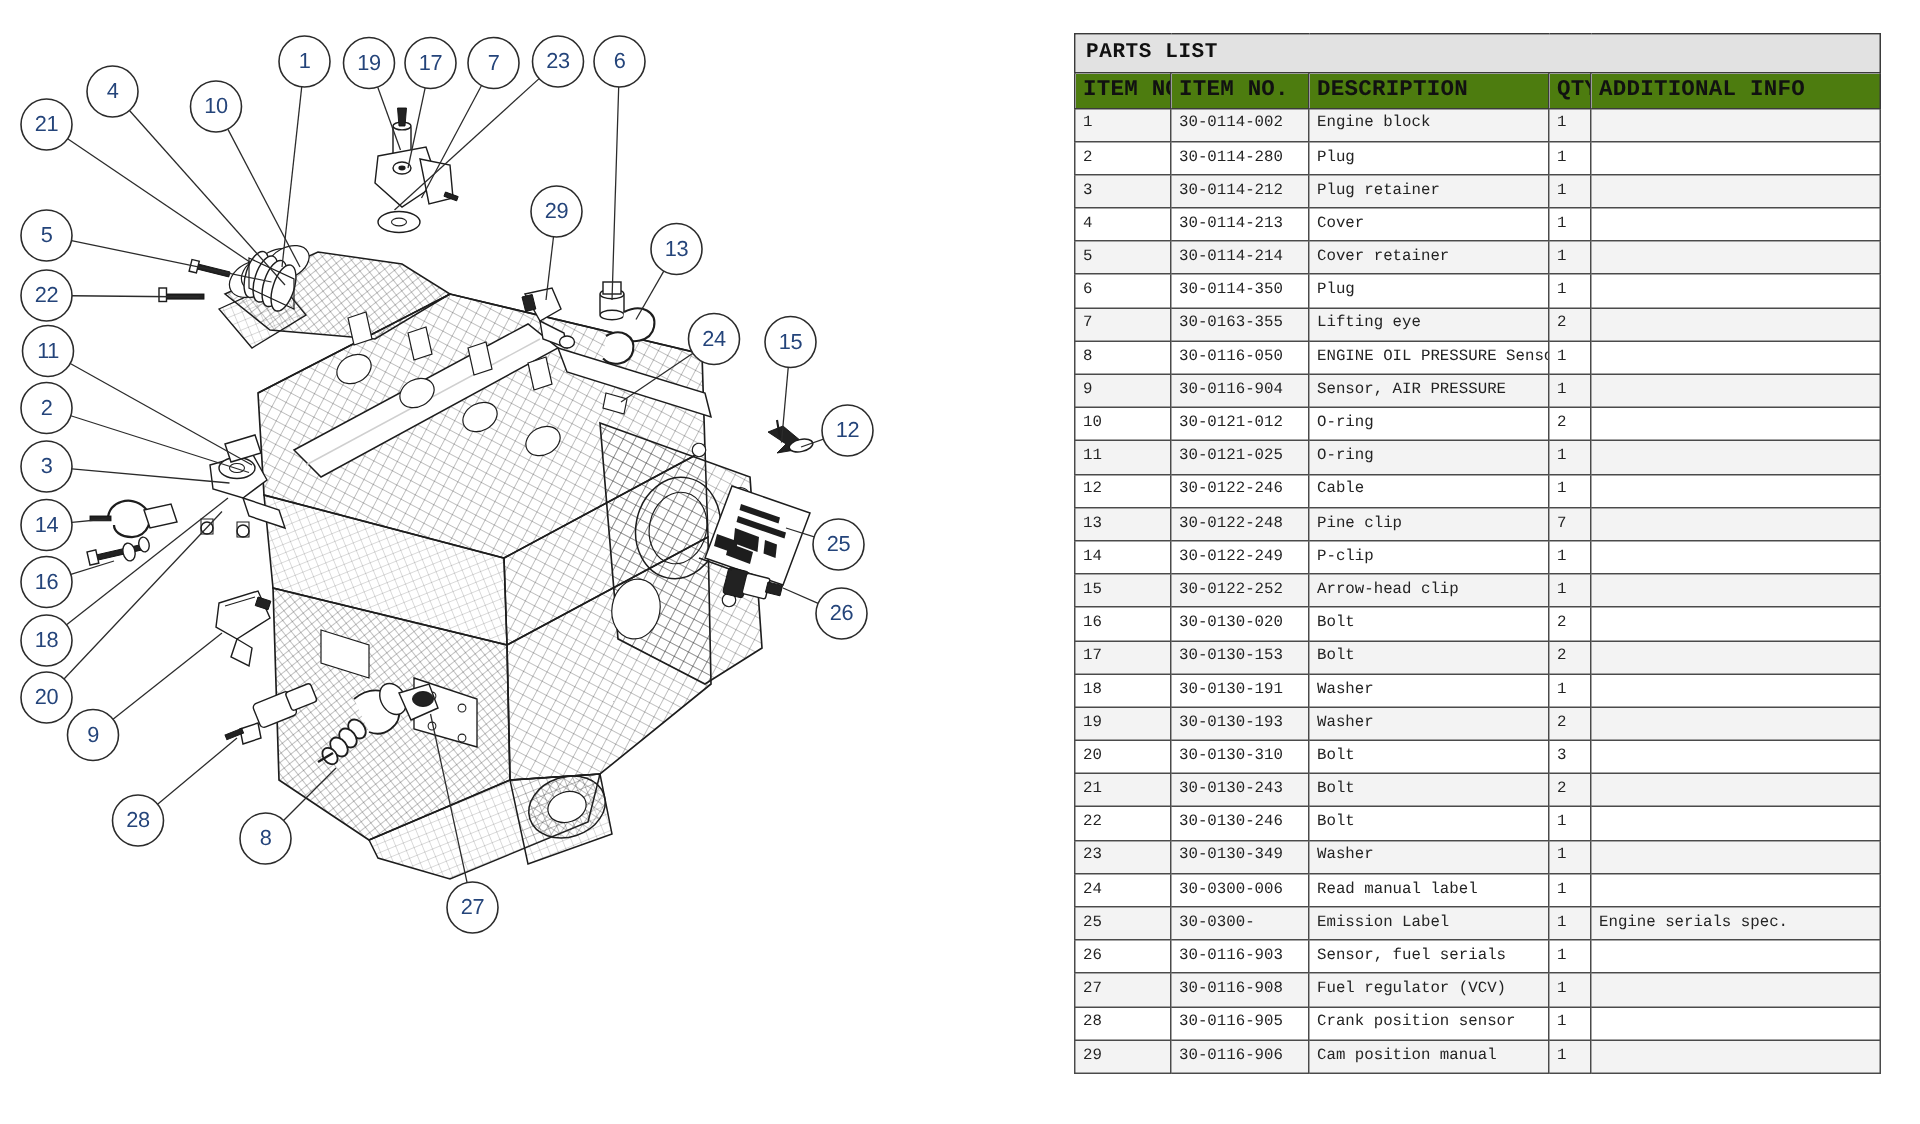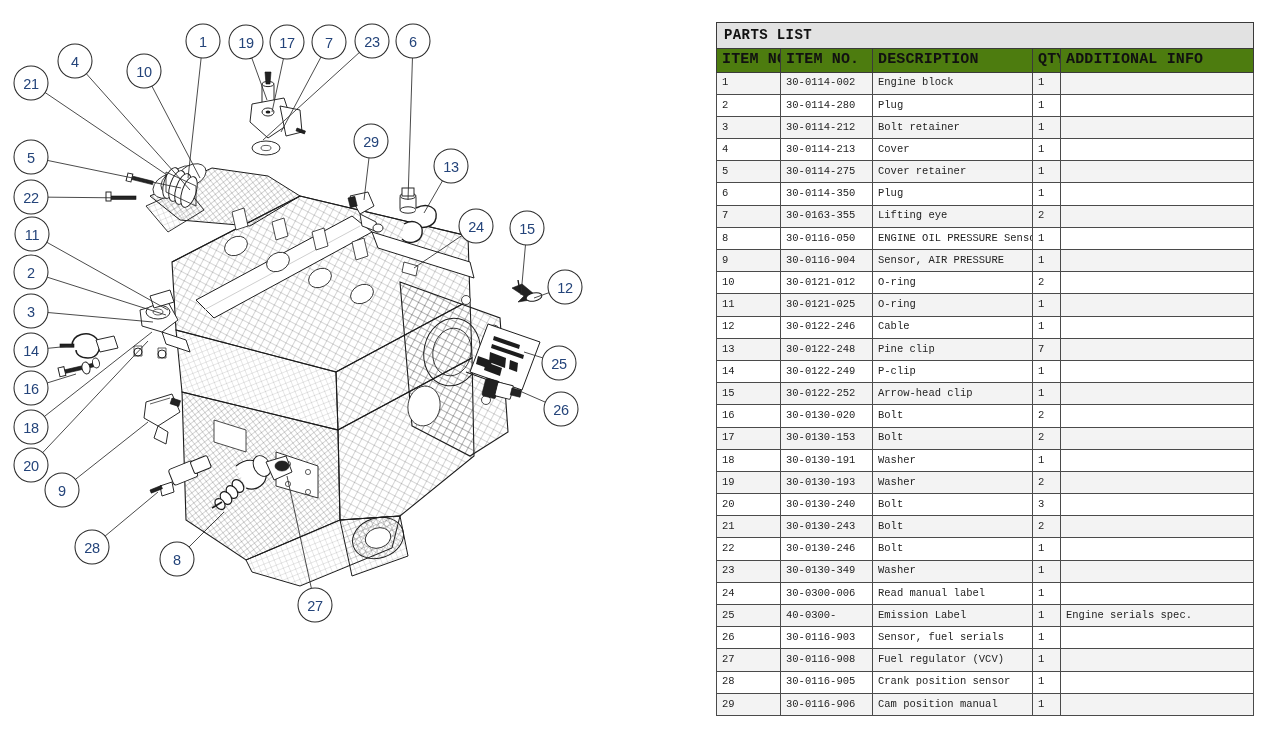--- a/index.html
+++ b/index.html
@@ -491,34 +491,34 @@
         <tr class="data-row even">
           <td>2</td>
           <td>30-0114-280</td>
           <td>Plug</td>
           <td>1</td>
           <td></td>
         </tr>
         <tr class="data-row odd">
           <td>3</td>
           <td>30-0114-212</td>
-          <td>Bolt retainer</td>
+          <td>Plug retainer</td>
           <td>1</td>
           <td></td>
         </tr>
         <tr class="data-row even">
           <td>4</td>
           <td>30-0114-213</td>
           <td>Cover</td>
           <td>1</td>
           <td></td>
         </tr>
         <tr class="data-row odd">
           <td>5</td>
-          <td>30-0114-275</td>
+          <td>30-0114-214</td>
           <td>Cover retainer</td>
           <td>1</td>
           <td></td>
         </tr>
         <tr class="data-row even">
           <td>6</td>
           <td>30-0114-350</td>
           <td>Plug</td>
           <td>1</td>
           <td></td>
@@ -609,21 +609,21 @@
         </tr>
         <tr class="data-row odd">
           <td>19</td>
           <td>30-0130-193</td>
           <td>Washer</td>
           <td>2</td>
           <td></td>
         </tr>
         <tr class="data-row even">
           <td>20</td>
-          <td>30-0130-240</td>
+          <td>30-0130-310</td>
           <td>Bolt</td>
           <td>3</td>
           <td></td>
         </tr>
         <tr class="data-row odd">
           <td>21</td>
           <td>30-0130-243</td>
           <td>Bolt</td>
           <td>2</td>
           <td></td>
@@ -644,21 +644,21 @@
         </tr>
         <tr class="data-row even">
           <td>24</td>
           <td>30-0300-006</td>
           <td>Read manual label</td>
           <td>1</td>
           <td></td>
         </tr>
         <tr class="data-row odd">
           <td>25</td>
-          <td>40-0300-</td>
+          <td>30-0300-</td>
           <td>Emission Label</td>
           <td>1</td>
           <td>Engine serials spec.</td>
         </tr>
         <tr class="data-row even">
           <td>26</td>
           <td>30-0116-903</td>
           <td>Sensor, fuel serials</td>
           <td>1</td>
           <td></td>

